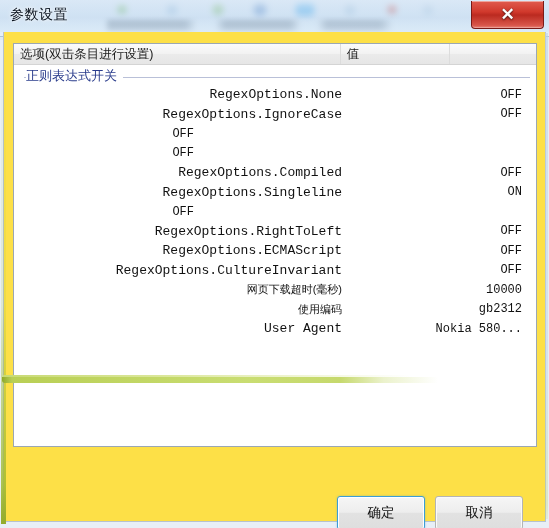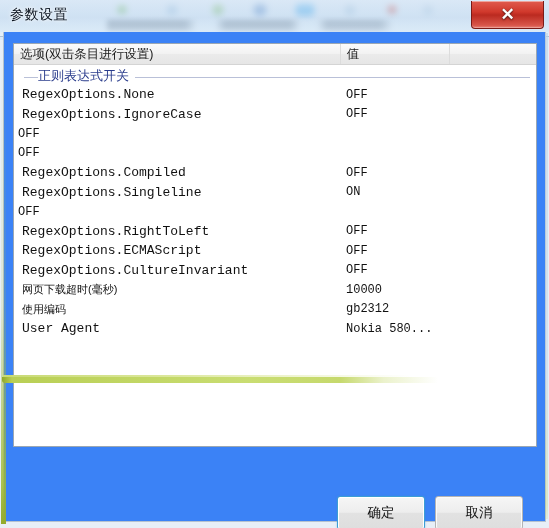--- a/index.html
+++ b/index.html
@@ -119,21 +119,21 @@
     font-weight: bold;
     font-family: "Liberation Sans", sans-serif;
     text-shadow: 0 1px 2px rgba(0,0,0,.55), 0 0 1px rgba(0,0,0,.6);
   }
 
   
   .client {
     position: absolute;
     left: 3px; top: 32px;
     width: 543px; height: 490px;
-    background: #3b82f6;
+    background: #fde047;
     border: 1px solid #b6c2ce;
     border-top: none;
     box-sizing: border-box;
   }
 
   
   .glow-bottom {
     position: absolute;
     left: 2px; bottom: 1px;
     width: 545px; height: 6px;
@@ -196,21 +196,21 @@
   .lv-th.col-value  { width: 110px; }
   .lv-th.col-extra  { width: 86px; border-right: none; }
 
   .lv-body {
     position: relative;
   }
 
   .group-head {
     position: relative;
     height: 20px;
-    padding-left: 24px;
+    padding-left: 12px;
     box-sizing: border-box;
   }
   .group-head .gname {
     position: relative;
     display: inline-block;
     font-size: 13px;
     color: #2a3c8c;
     padding-right: 6px;
     background: #fff;
     z-index: 2;
@@ -223,20 +223,21 @@
     height: 1px;
     background: #b9c0d8;
     z-index: 1;
   }
 
   .row {
     display: flex;
     height: 19.5px;
     align-items: center;
     cursor: default;
+    text-align: right;
   }
   .row .opt {
     width: 328px;
     padding-left: 8px;
     box-sizing: border-box;
     font-family: "Liberation Mono", "DejaVu Sans Mono", monospace;
     font-size: 13px;
     color: #111111;
     white-space: nowrap;
     overflow: hidden;

